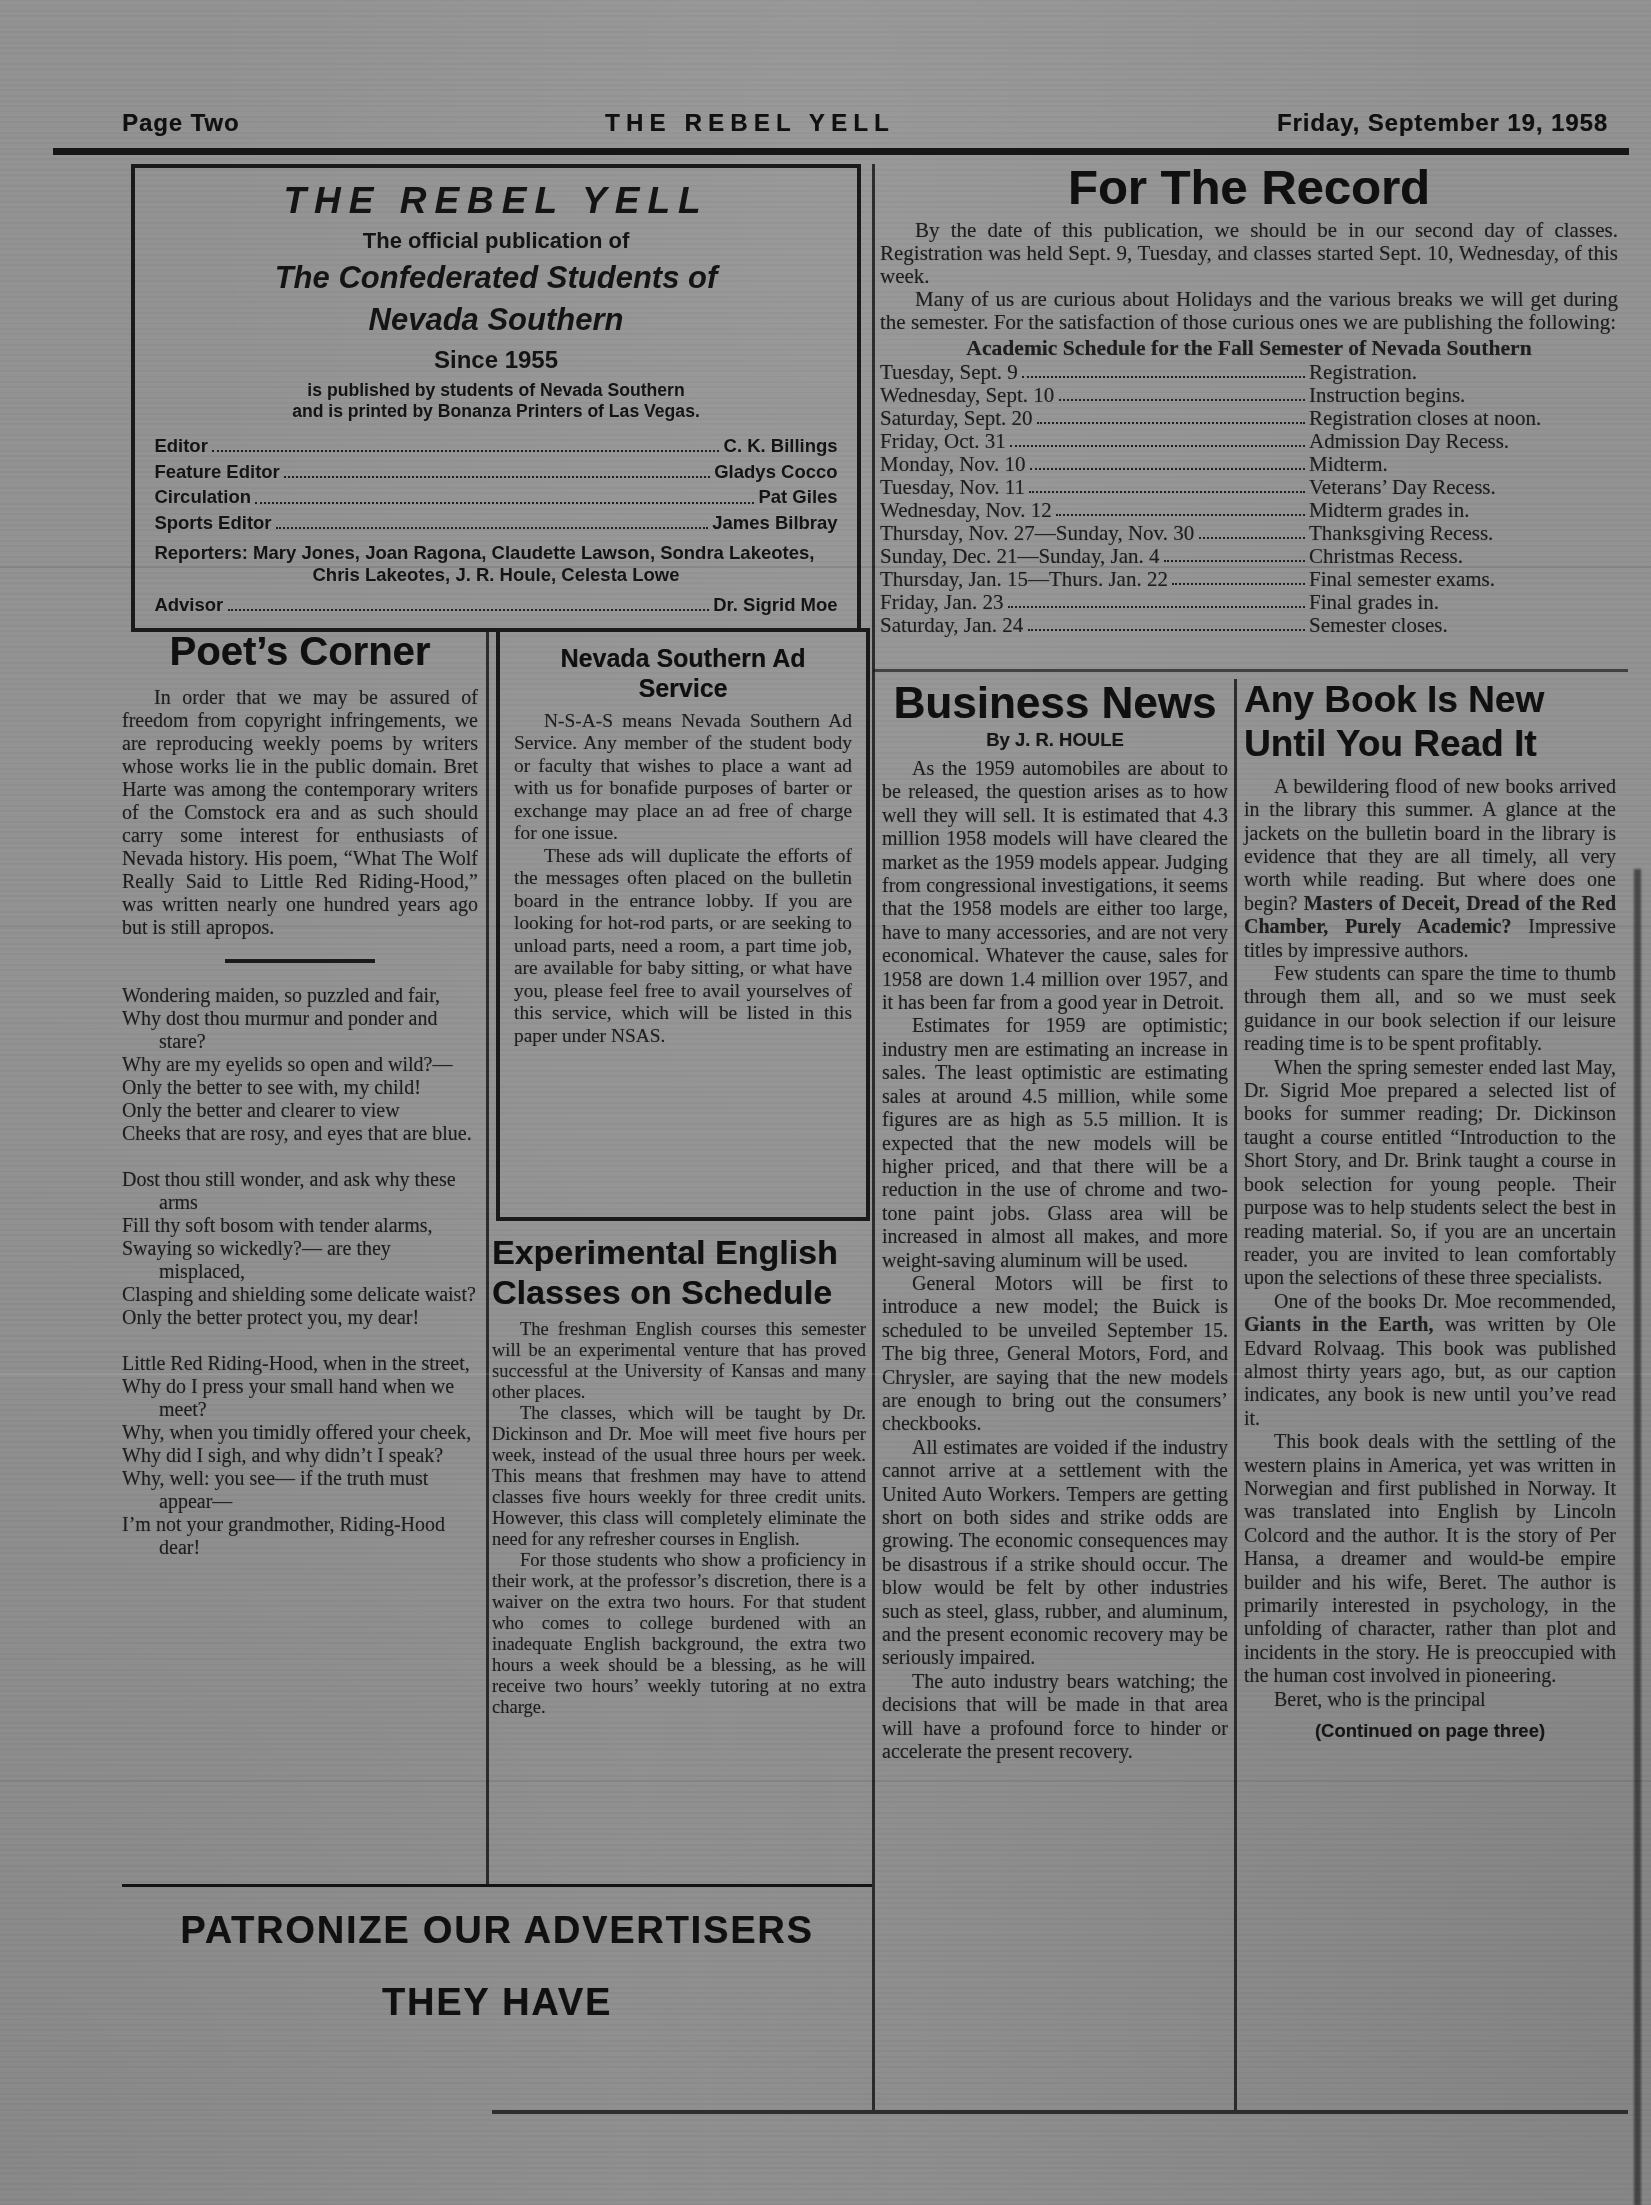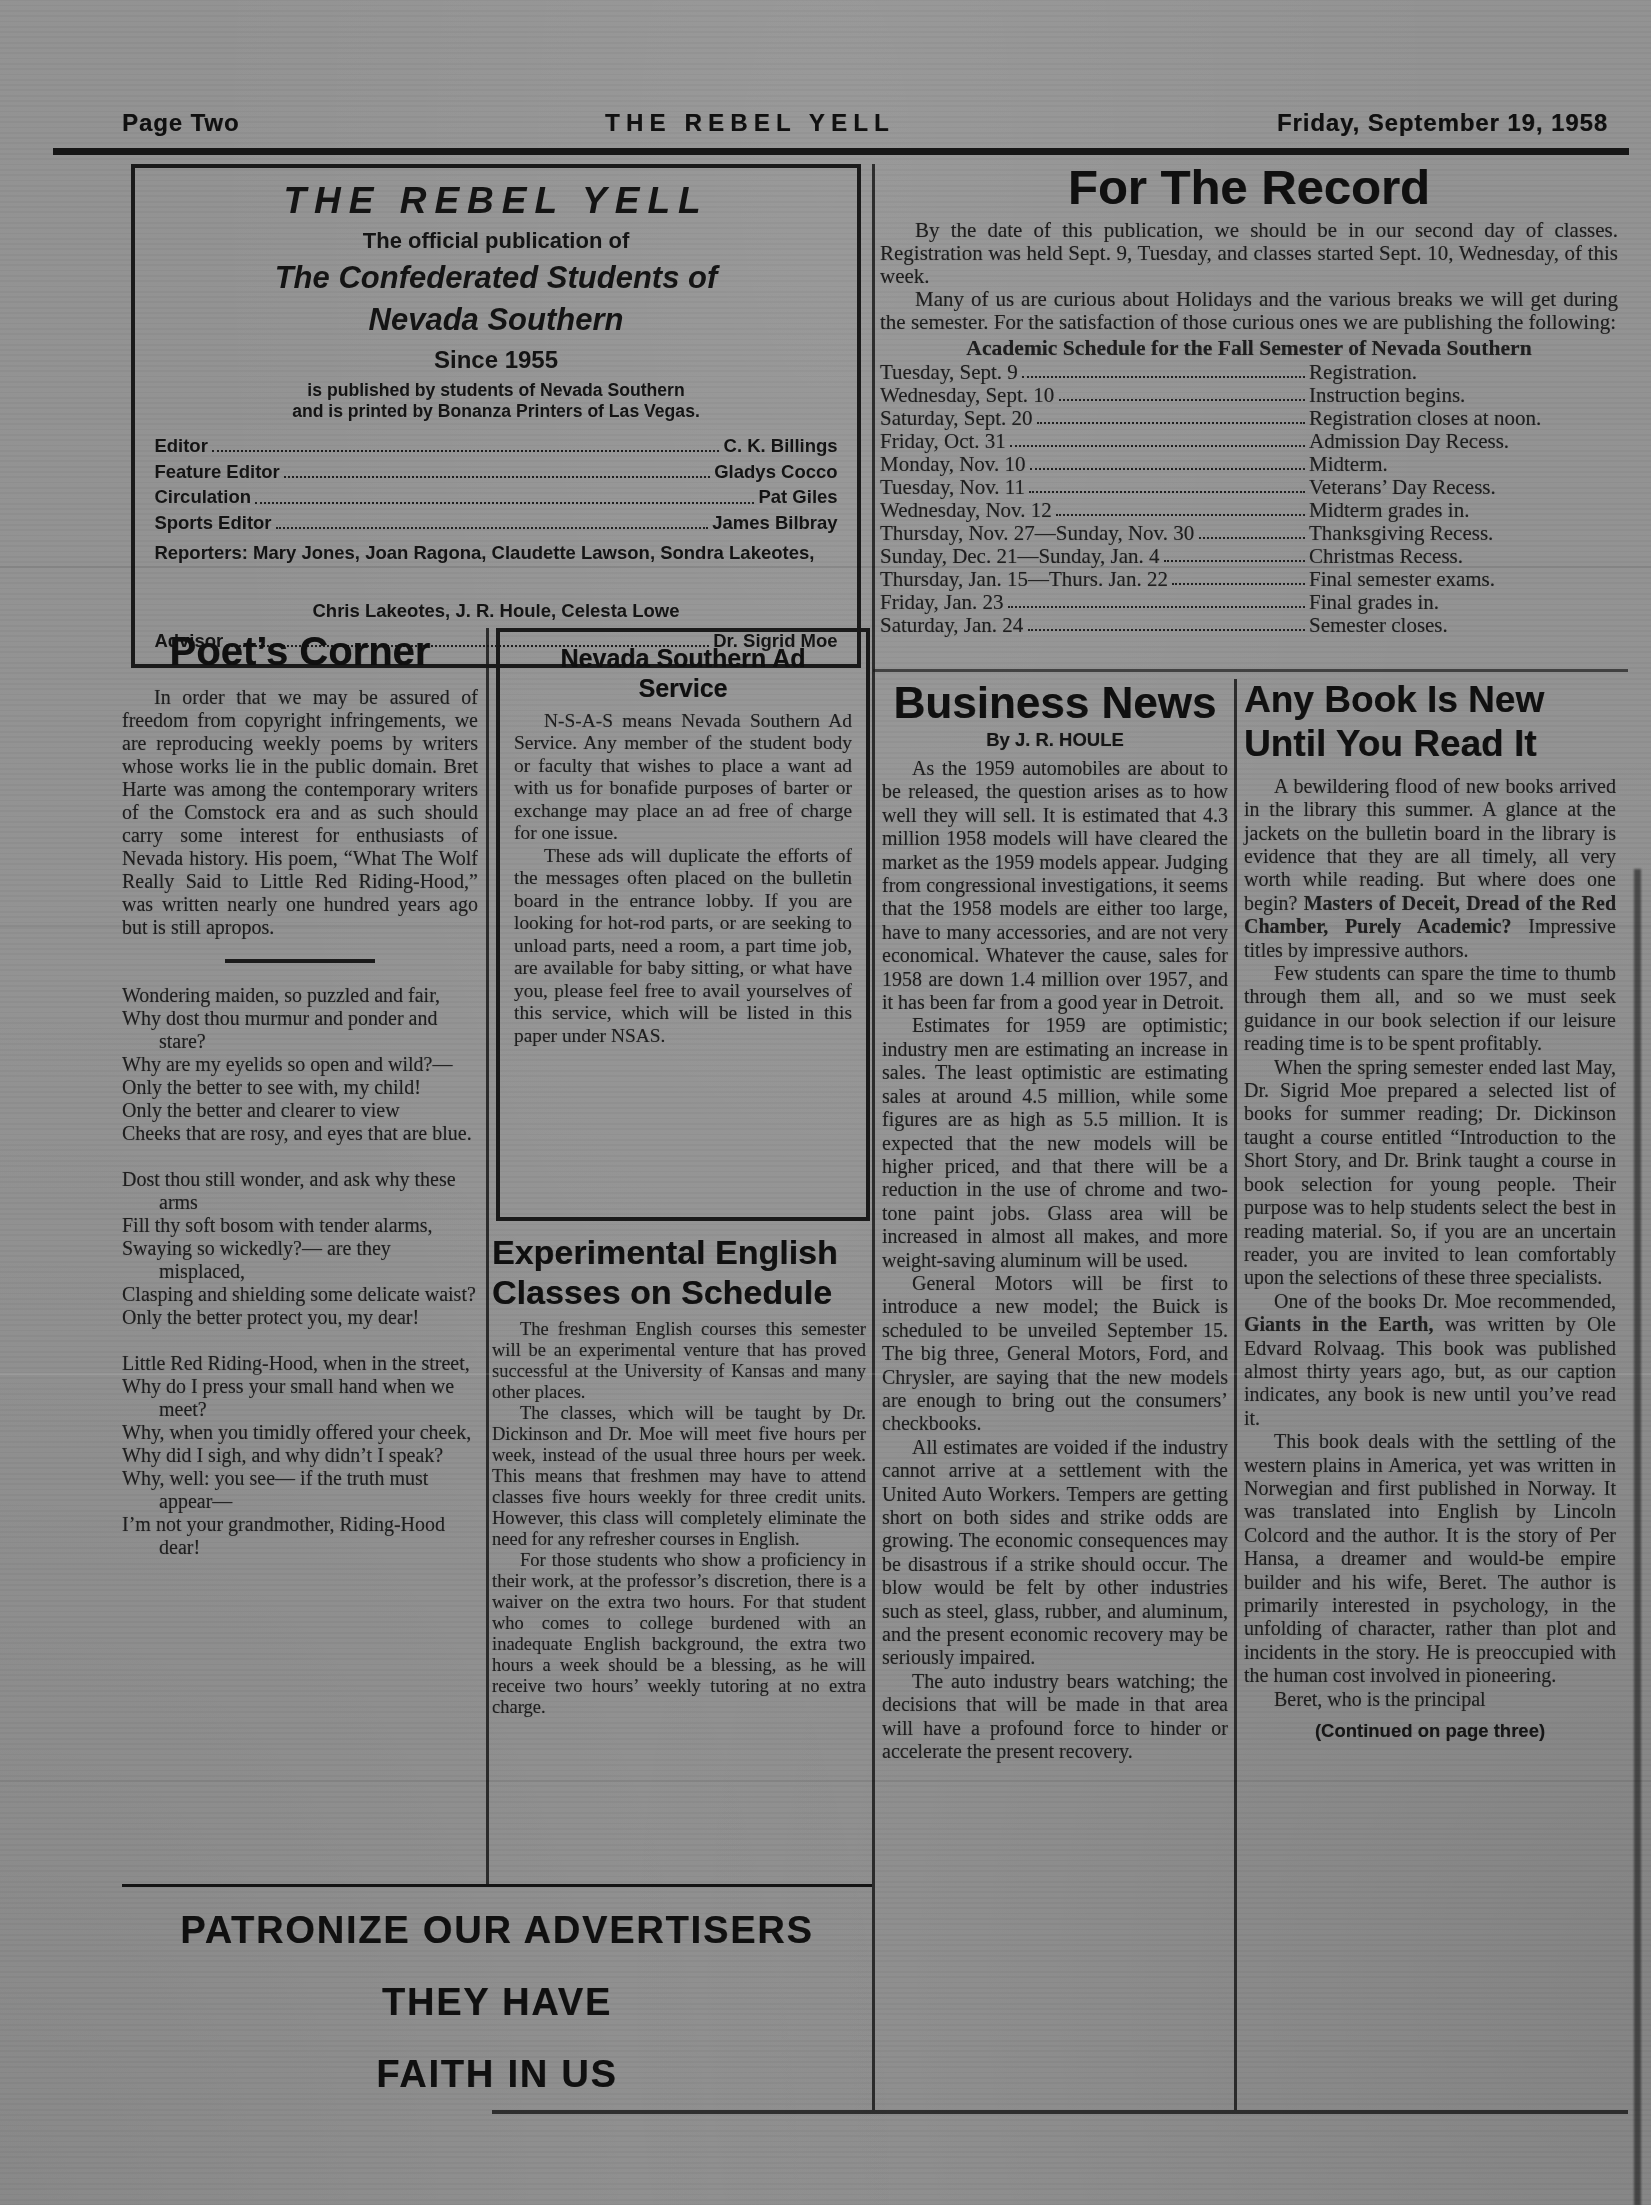--- a/index.html
+++ b/index.html
@@ -33,21 +33,21 @@
              font-family:"Liberation Sans", sans-serif; font-weight:700; color:#141414;}
   .mh-title{ font-size:37px; font-style:italic; letter-spacing:8px; line-height:41px;}
   .mh-official{ font-size:22px; margin-top:7px; line-height:25px;}
   .mh-org{ font-size:31px; font-style:italic; line-height:37px; margin-top:5.3px;}
   .mh-since{ font-size:24px; margin-top:9px; line-height:26.5px;}
   .mh-pub{ font-size:17.6px; line-height:21px; margin-top:7px;}
   .staff{ margin-top:10.6px; font-size:18.5px; text-align:left;}
   .srow-m{ display:flex; align-items:flex-end; line-height:25.6px;}
   .dots{ flex:1; min-width:7px; border-bottom:2.6px dotted #1f1f1f; margin:0 4.4px 6.2px;}
   .reporters{ font-size:18.5px; line-height:22px; margin-top:7px; text-align:left;}
-  .reporters .c2{ text-align:center;margin-top:36px;}
+  .reporters .c2{ text-align:center;}
   .advisor{ margin-top:5.3px;}
 
   
   .ftr{ position:absolute; left:880px; top:161px; width:738px;}
   .ftr-title{ font-size:49px; line-height:53px; text-align:center; margin-bottom:5.3px;}
   .ftr p{ margin:0; font-size:21px; line-height:23px; text-align:justify; text-indent:35px;}
   .sch-head{ font-weight:700; font-size:21.6px; line-height:25px; text-align:center; margin-top:1.8px;}
   .srow{ display:flex; align-items:flex-end; font-size:21px; line-height:23px;}
   .sdate{ white-space:nowrap;}
   .sevent{ width:309px; flex:none;}
@@ -278,21 +278,20 @@
       <div>Classes on Schedule</div>
     </div>
     <p>The freshman English courses this semester will be an experimental venture that has proved successful at the University of Kansas and many other places.</p>
     <p>The classes, which will be taught by Dr. Dickinson and Dr. Moe will meet five hours per week, instead of the usual three hours per week.  This means that freshmen may have to attend classes five hours weekly for three credit units.  However, this class will completely eliminate the need for any refresher courses in English.</p>
     <p>For those students who show a proficiency in their work, at the professor’s discretion, there is a waiver on the extra two hours.  For that student who comes to college burdened with an inadequate English background, the extra two hours a week should be a blessing, as he will receive two hours’ weekly tutoring at no extra charge.</p>
   </div>
 
   <div class="adv head">
     <div>PATRONIZE OUR ADVERTISERS</div>
     <div>THEY HAVE</div>
-    <div>FAITH IN US</div>
   </div>
 
   <div class="biz ink">
     <div class="biz-title head">Business News</div>
     <div class="byline">By J. R. HOULE</div>
     <p>As the 1959 automobiles are about to be released, the question arises as to how well they will sell.  It is estimated that 4.3 million 1958 models will have cleared the market as the 1959 models appear.  Judging from congressional investigations, it seems that the 1958 models are either too large, have to many accessories, and are not very economical.  Whatever the cause, sales for 1958 are down 1.4 million over 1957, and it has been far from a good year in Detroit.</p>
     <p>Estimates for 1959 are optimistic; industry men are estimating an increase in sales.  The least optimistic are estimating sales at around 4.5 million, while some figures are as high as 5.5 million.  It is expected that the new models will be higher priced, and that there will be a reduction in the use of chrome and two-tone paint jobs.  Glass area will be increased in almost all makes, and more weight-saving aluminum will be used.</p>
     <p>General Motors will be first to introduce a new model; the Buick is scheduled to be unveiled September 15.  The big three, General Motors, Ford, and Chrysler, are saying that the new models are enough to bring out the consumers’ checkbooks.</p>
     <p>All estimates are voided if the industry cannot arrive at a settlement with the United Auto Workers.  Tempers are getting short on both sides and strike odds are growing.  The economic consequences may be disastrous if a strike should occur.  The blow would be felt by other industries such as steel, glass, rubber, and aluminum, and the present economic recovery may be seriously impaired.</p>
     <p>The auto industry bears watching; the decisions that will be made in that area will have a profound force to hinder or accelerate the present recovery.</p>

